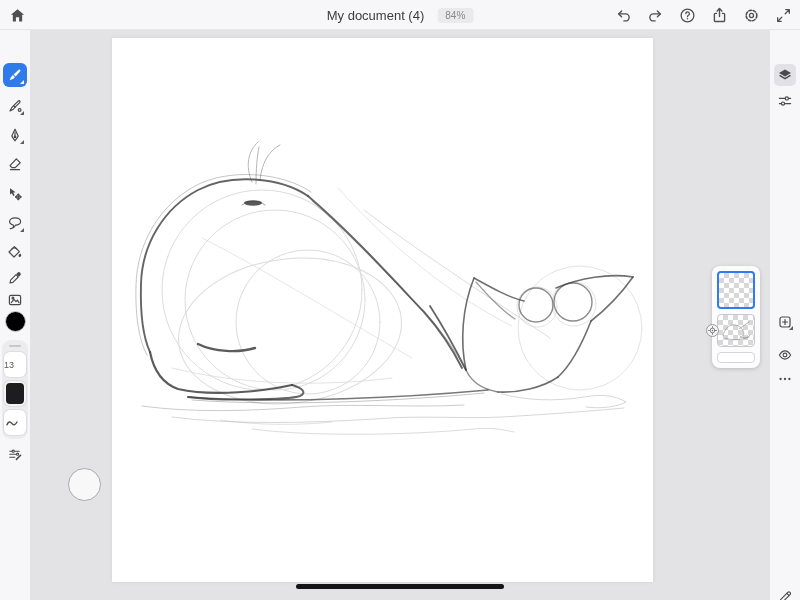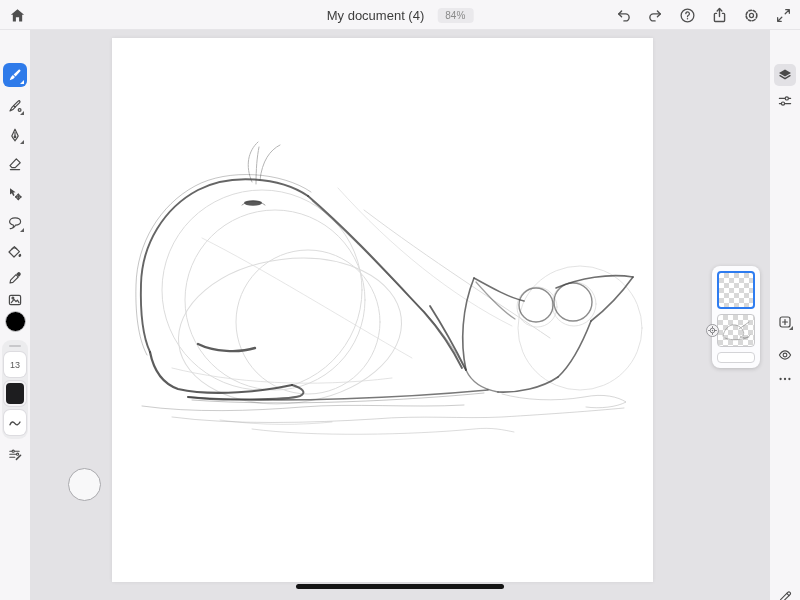--- a/index.html
+++ b/index.html
@@ -33,21 +33,21 @@
   .tri::after { content:""; position:absolute; right:3px; bottom:3px; width:0; height:0;
     border-bottom:4px solid #5d5d5d; border-left:4px solid transparent; }
   .tool.selected.tri::after { border-bottom-color:#ffffff; }
   .color-dot { position:absolute; left:5px; top:281px; width:21px; height:21px;
     border-radius:50%; background:#000; border:1px solid #cfcfd2; cursor:pointer; }
   .tool-group { position:absolute; left:2px; top:310px; width:26px; height:99px;
     background:#ececee; border-radius:9px; display:flex; flex-direction:column;
     align-items:center; padding-top:5px; }
   .grab { width:12px; height:2px; border-radius:1px; background:#c8c8cb; margin-bottom:5px; }
   .chip { width:22px; height:25px; background:#ffffff; border-radius:6px;
-    box-shadow:0 0 0 1px #dddce0; display:flex; align-items:center; justify-content:center;
+    box-shadow:0 0 0 1px #dddce0; display:flex; align-items:center; justify-content:flex-start;
     margin-bottom:4px; cursor:pointer; }
   .chip.size { font-size:9px; color:#5a5a5a; }
   .chip.swatch { background:#1d1d1f; border:2px solid #f4f3f5; }
   .chip.wave { color:#4a4a4a; }
 
   
   .right-rail { position:absolute; right:0; top:30px; width:30px; height:570px;
     background:#f7f6f8; z-index:15; }
   .rtool { position:absolute; left:4px; width:22px; height:22px; border-radius:5px;
     display:flex; align-items:center; justify-content:center; color:#4a4a4a; cursor:pointer; }

